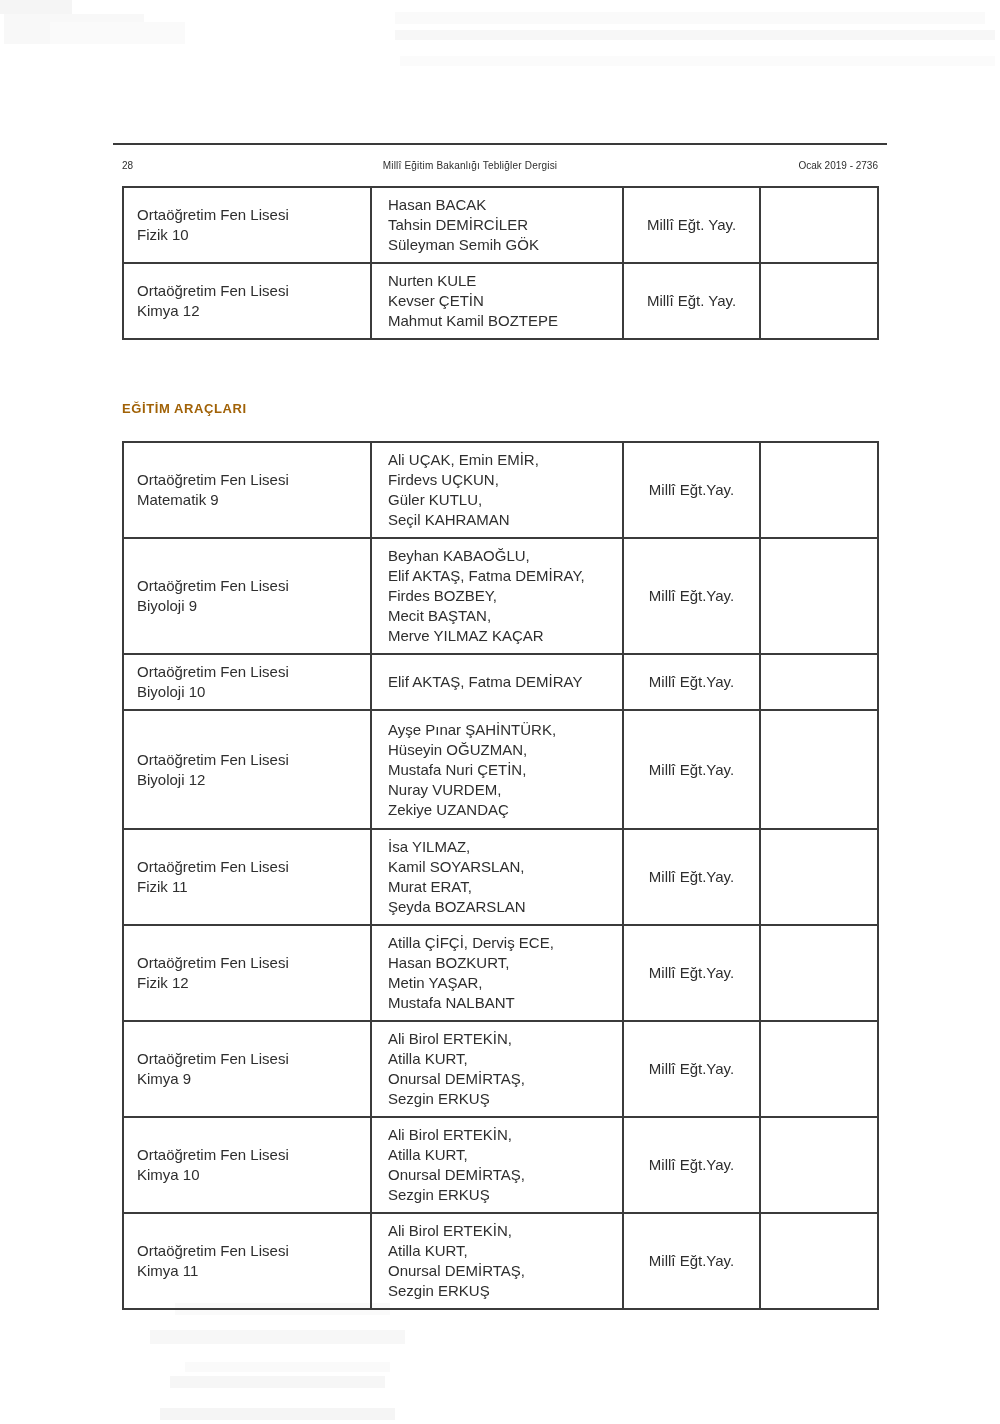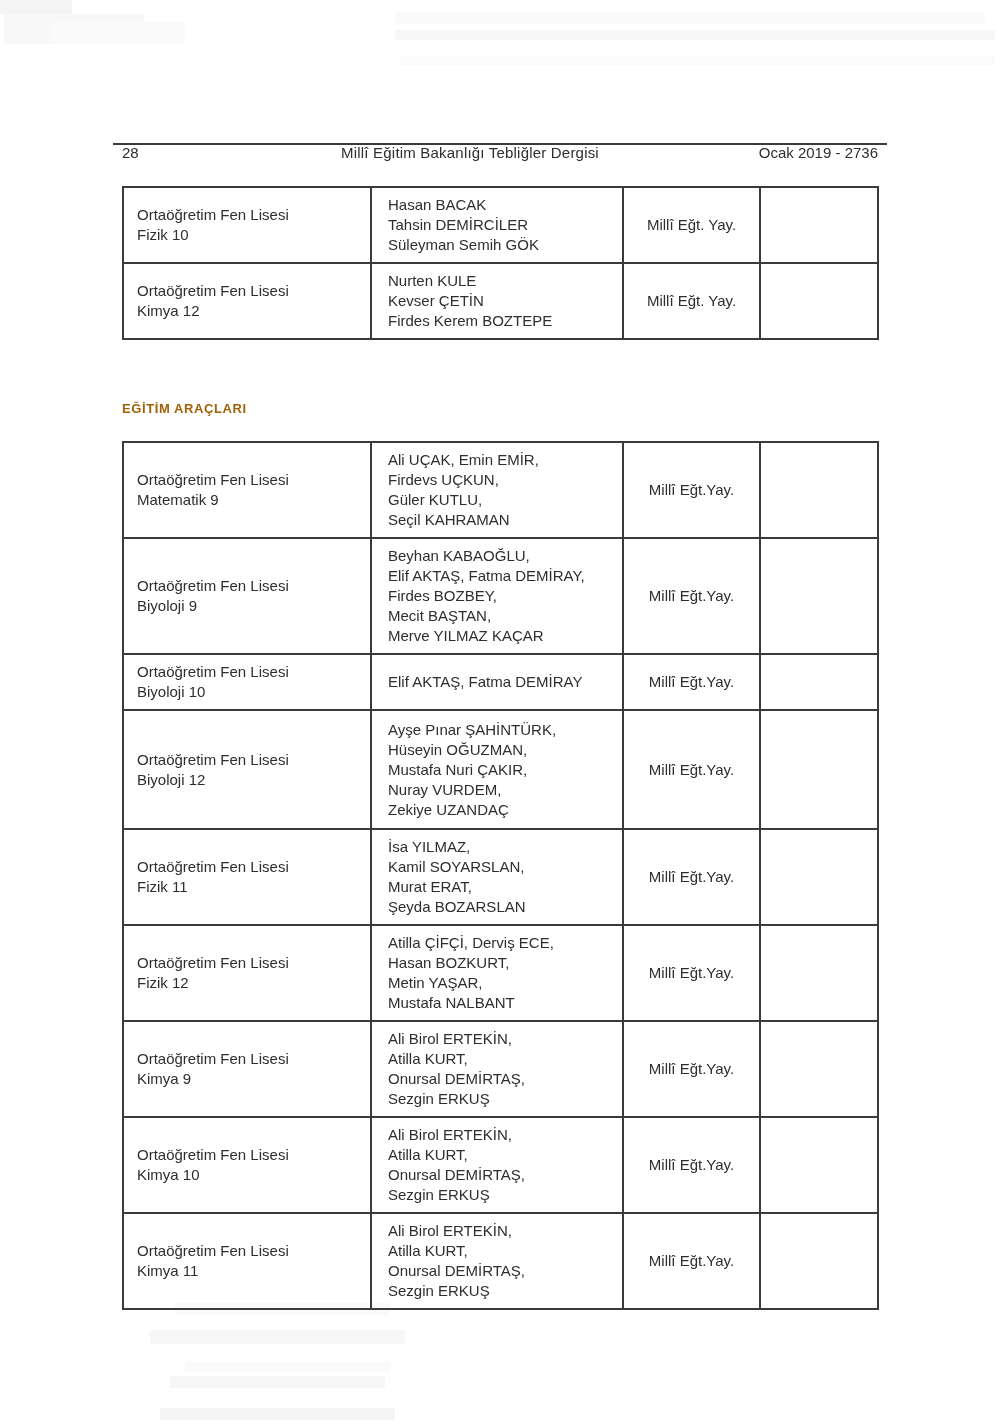--- a/index.html
+++ b/index.html
@@ -8,23 +8,23 @@
     width: 1000px; height: 1424px;
     font-family: "Liberation Sans", "DejaVu Sans", sans-serif;
     color: #2e2e2e;
     position: relative;
     overflow: hidden;
   }
   .page { position: absolute; inset: 0; background: #ffffff; }
 
   
   .page-header {
-    position: absolute; left: 122px; top: 116px; width: 756px;
+    position: absolute; left: 122px; top: 132px; width: 756px;
     display: flex; align-items: baseline;
-    font-size: 15px;
+    font-size: 10px;
   }
   .page-header .pagenum { width: 90px; text-align: left; }
   .page-header .jtitle  { flex: 1; text-align: center; letter-spacing: 0.2px; margin-top: 28px; }
   .page-header .issue   { width: 150px; text-align: right; white-space: nowrap; }
   .header-rule {
     position: absolute; left: 113px; top: 143px; width: 774px; height: 0;
     border-top: 2px solid #3a3a3a;
   }
 
   
@@ -111,21 +111,21 @@
 Tahsin DEMİRCİLER
 Süleyman Semih GÖK</td>
         <td class="publisher-cell">Millî Eğt. Yay.</td>
         <td class="notes-cell"></td>
       </tr>
       <tr style="height:70px">
         <td class="course-cell">Ortaöğretim Fen Lisesi
 Kimya 12</td>
         <td class="authors-cell">Nurten KULE
 Kevser ÇETİN
-Firdes Kerem BOZTEPE</td>
+Mahmut Kamil BOZTEPE</td>
         <td class="publisher-cell">Millî Eğt. Yay.</td>
         <td class="notes-cell"></td>
       </tr>
     </tbody>
   </table>
 
   <div class="section-heading">EĞİTİM ARAÇLARI</div>
 
   <table class="doc-table" id="table-materials">
     <colgroup>
@@ -161,21 +161,21 @@
 Biyoloji 10</td>
         <td class="authors-cell">Elif AKTAŞ, Fatma DEMİRAY</td>
         <td class="publisher-cell">Millî Eğt.Yay.</td>
         <td class="notes-cell"></td>
       </tr>
       <tr style="height:119px">
         <td class="course-cell">Ortaöğretim Fen Lisesi
 Biyoloji 12</td>
         <td class="authors-cell">Ayşe Pınar ŞAHİNTÜRK,
 Hüseyin OĞUZMAN,
-Mustafa Nuri ÇAKIR,
+Mustafa Nuri ÇETİN,
 Nuray VURDEM,
 Zekiye UZANDAÇ</td>
         <td class="publisher-cell">Millî Eğt.Yay.</td>
         <td class="notes-cell"></td>
       </tr>
       <tr style="height:93px">
         <td class="course-cell">Ortaöğretim Fen Lisesi
 Fizik 11</td>
         <td class="authors-cell">İsa YILMAZ,
 Kamil SOYARSLAN,

